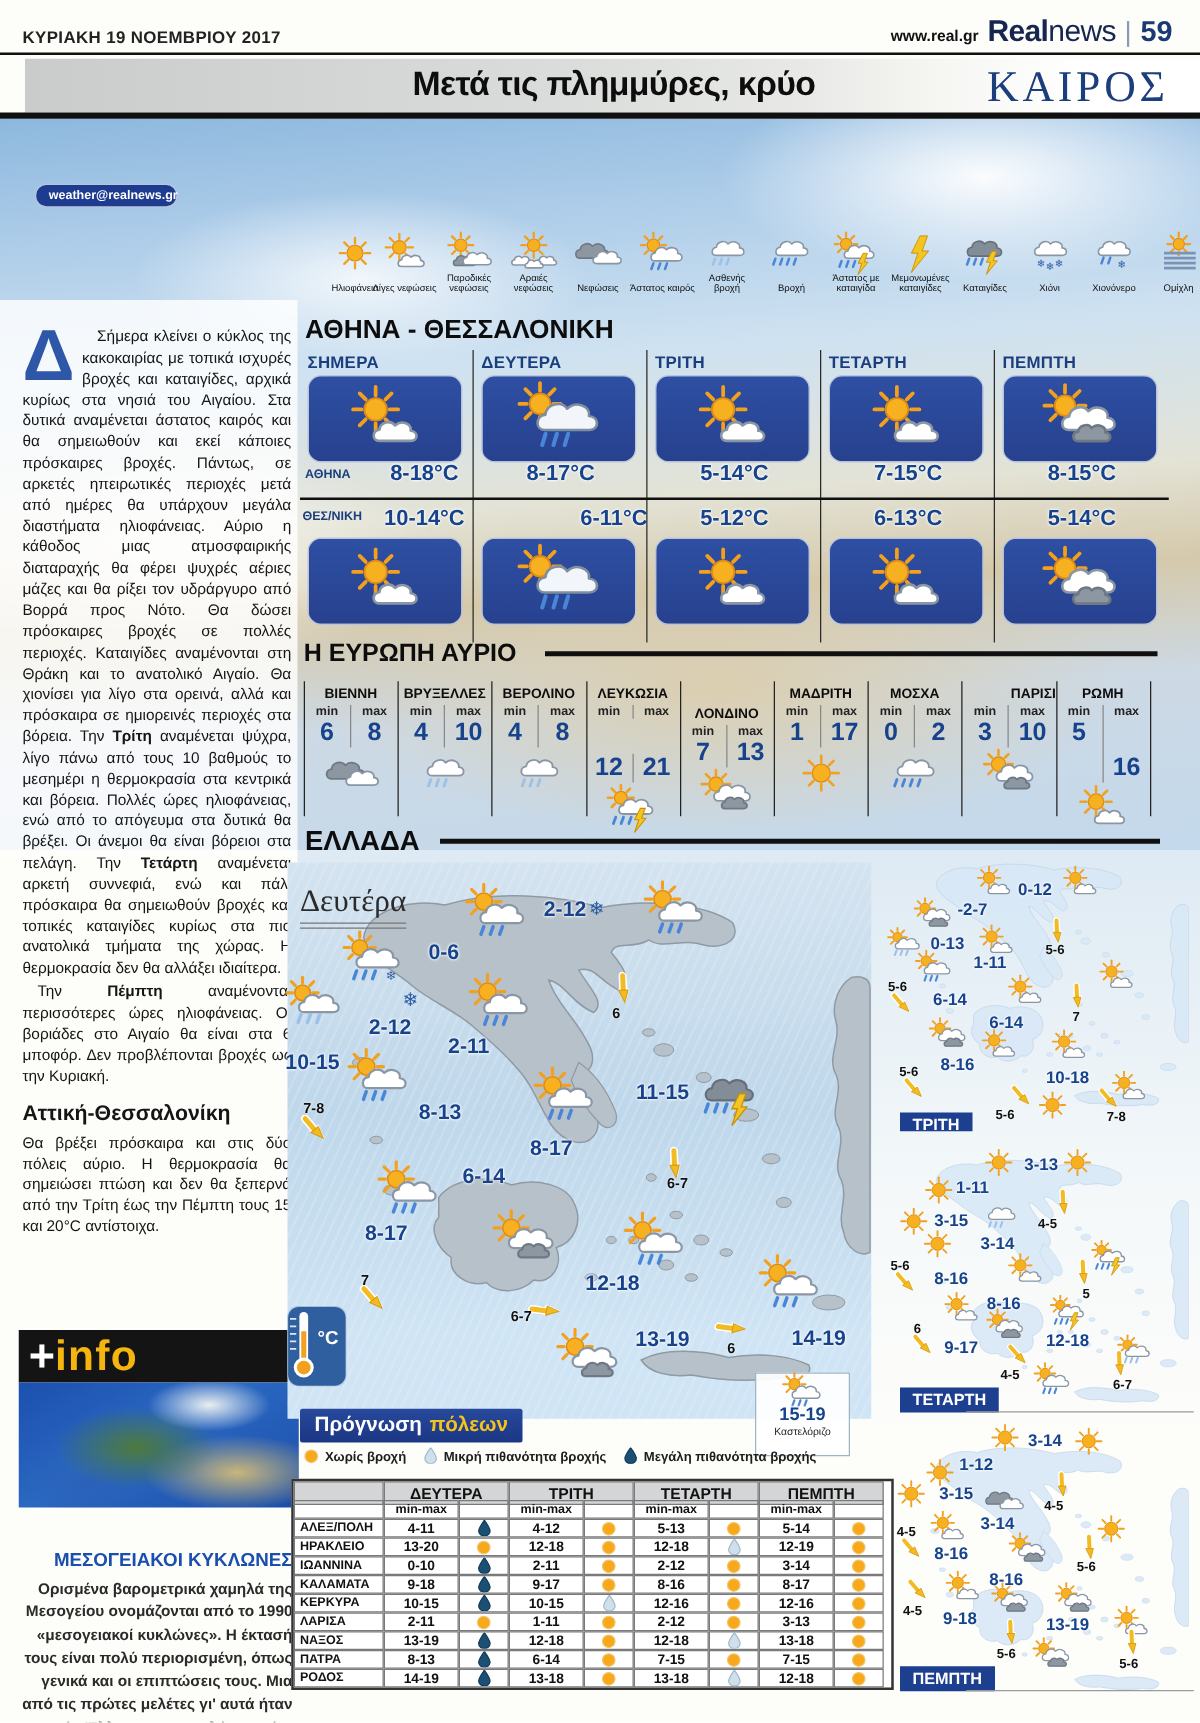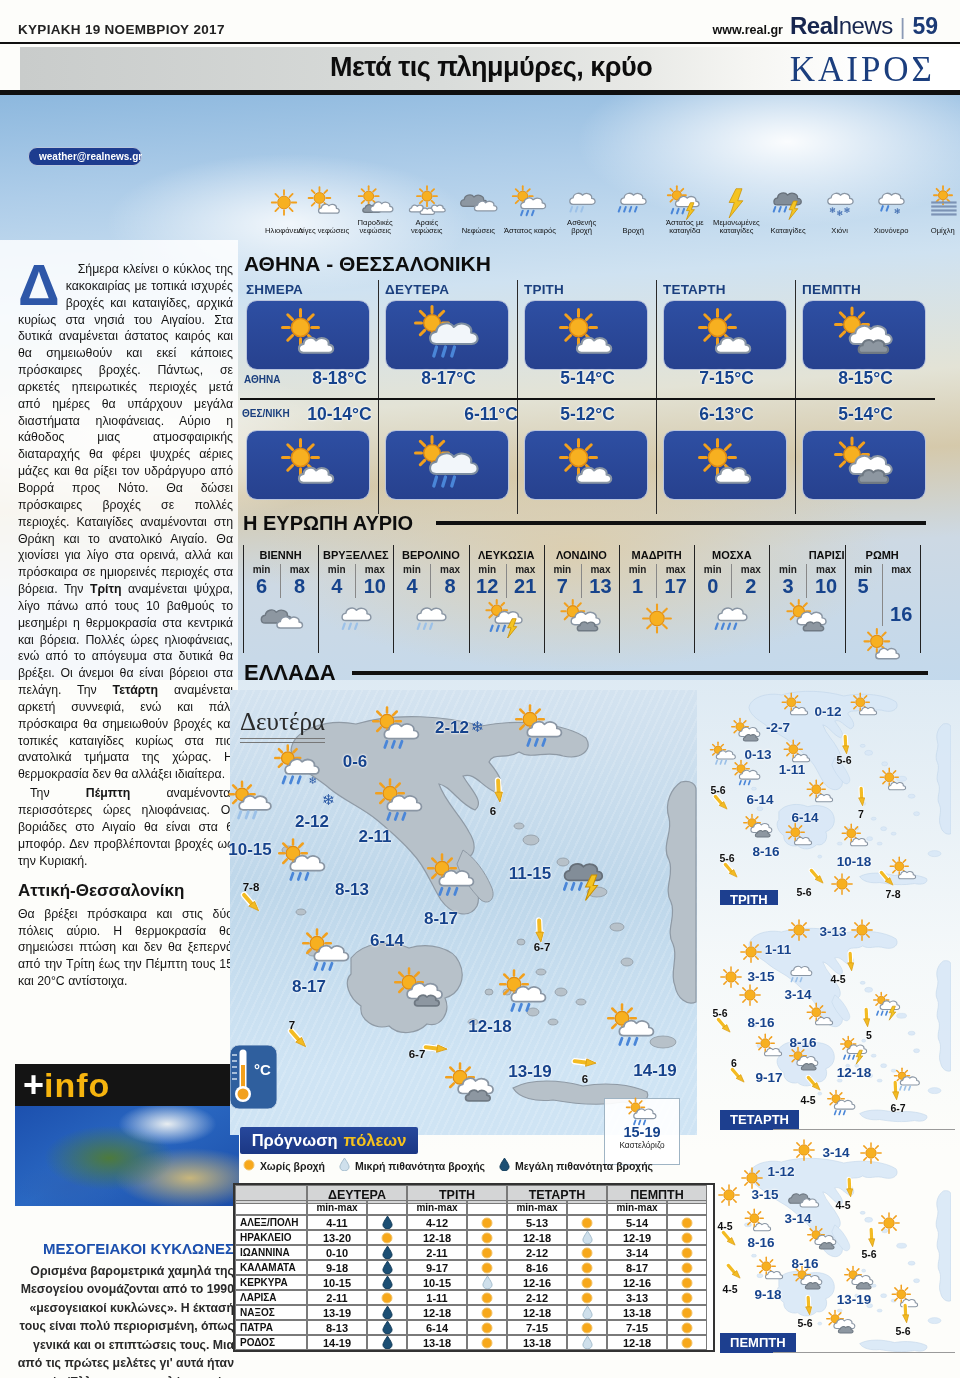--- a/index.html
+++ b/index.html
@@ -569,21 +569,21 @@
             <line x1="23" y1="21" x2="21.2" y2="26" stroke="#9cc1e8" stroke-width="2.2" stroke-linecap="round"></line>
           </svg>
         </div>
       </div>
       <div style="left: 468.6px; top: 0px; width: 75.2px; height: 112px; position: absolute;">
         <div class="eu-name" style="margin-top: 6px;">ΛΕΥΚΩΣΙΑ</div>
         <div style="display: flex; margin-top: 3px;">
           <div class="eu-mm" style="flex: 1 1 0%; border-right: 1px solid rgb(136, 136, 136);">min</div>
           <div class="eu-mm" style="flex: 1 1 0%;">max</div>
         </div>
-        <div style="display: flex;">
+        <div style="display: flex; margin-top: 28px;">
           <div class="eu-val" style="flex: 1 1 0%; border-right: 1px solid rgb(136, 136, 136);">12</div>
           <div class="eu-val" style="flex: 1 1 0%;">21</div>
         </div>
         <div style="display: flex; justify-content: center; margin-top: 4px;">
           <svg viewBox="0 0 44 32" width="46" height="33" style="overflow:visible">
             <line x1="19.5" y1="8.0" x2="23.0" y2="8.0" stroke="#f2a01d" stroke-width="2" stroke-linecap="round"></line>
             <line x1="17.6" y1="12.6" x2="20.1" y2="15.1" stroke="#f2a01d" stroke-width="2" stroke-linecap="round"></line>
             <line x1="13.0" y1="14.5" x2="13.0" y2="18.0" stroke="#f2a01d" stroke-width="2" stroke-linecap="round"></line>
             <line x1="8.4" y1="12.6" x2="5.9" y2="15.1" stroke="#f2a01d" stroke-width="2" stroke-linecap="round"></line>
             <line x1="6.5" y1="8.0" x2="3.0" y2="8.0" stroke="#f2a01d" stroke-width="2" stroke-linecap="round"></line>
@@ -592,21 +592,21 @@
             <line x1="17.6" y1="3.4" x2="20.1" y2="0.9" stroke="#f2a01d" stroke-width="2" stroke-linecap="round"></line>
             <circle cx="13" cy="8" r="5" fill="#f7b020" stroke="#e08c12"></circle>
             <path d="M6.2 17.5 C1 17.5 0.6 10.2 6.4 9.3 C6.9 3.8 14.8 1.6 18 6.1 C22.6 1.7 30.6 4.6 29.6 10 C35.2 10.4 35.4 17.5 29.8 17.5 Z" transform="translate(9.7,6.2) scale(0.82)" fill="#ffffff" stroke="#8a96a4" stroke-width="1.71" stroke-linejoin="round"></path>
             <line x1="9" y1="23" x2="7.2" y2="28" stroke="#4a86d8" stroke-width="2.2" stroke-linecap="round"></line>
             <line x1="15" y1="23" x2="13.2" y2="28" stroke="#4a86d8" stroke-width="2.2" stroke-linecap="round"></line>
             <line x1="21" y1="23" x2="19.2" y2="28" stroke="#4a86d8" stroke-width="2.2" stroke-linecap="round"></line>
             <polygon points="0,-8 -4,0 -1,0 -4,9 4,-1 1,-1 3.5,-8" transform="translate(28,25) scale(1.1)" fill="#f4c422" stroke="#c98f00" stroke-width="0.73"></polygon>
           </svg>
         </div>
       </div>
-      <div style="left: 543.8px; top: 0px; width: 75.2px; height: 112px; position: absolute;">
+      <div style="left: 543.8px; top: 16px; width: 75.2px; height: 112px; position: absolute;">
         <div class="eu-name" style="margin-top: 6px;">ΛΟΝΔΙΝΟ</div>
         <div style="display: flex; margin-top: 3px;">
           <div class="eu-mm" style="flex: 1 1 0%; border-right: 1px solid rgb(136, 136, 136);">min</div>
           <div class="eu-mm" style="flex: 1 1 0%;">max</div>
         </div>
         <div style="display: flex;">
           <div class="eu-val" style="flex: 1 1 0%; border-right: 1px solid rgb(136, 136, 136);">7</div>
           <div class="eu-val" style="flex: 1 1 0%;">13</div>
         </div>
         <div style="display: flex; justify-content: center; margin-top: 4px;">

